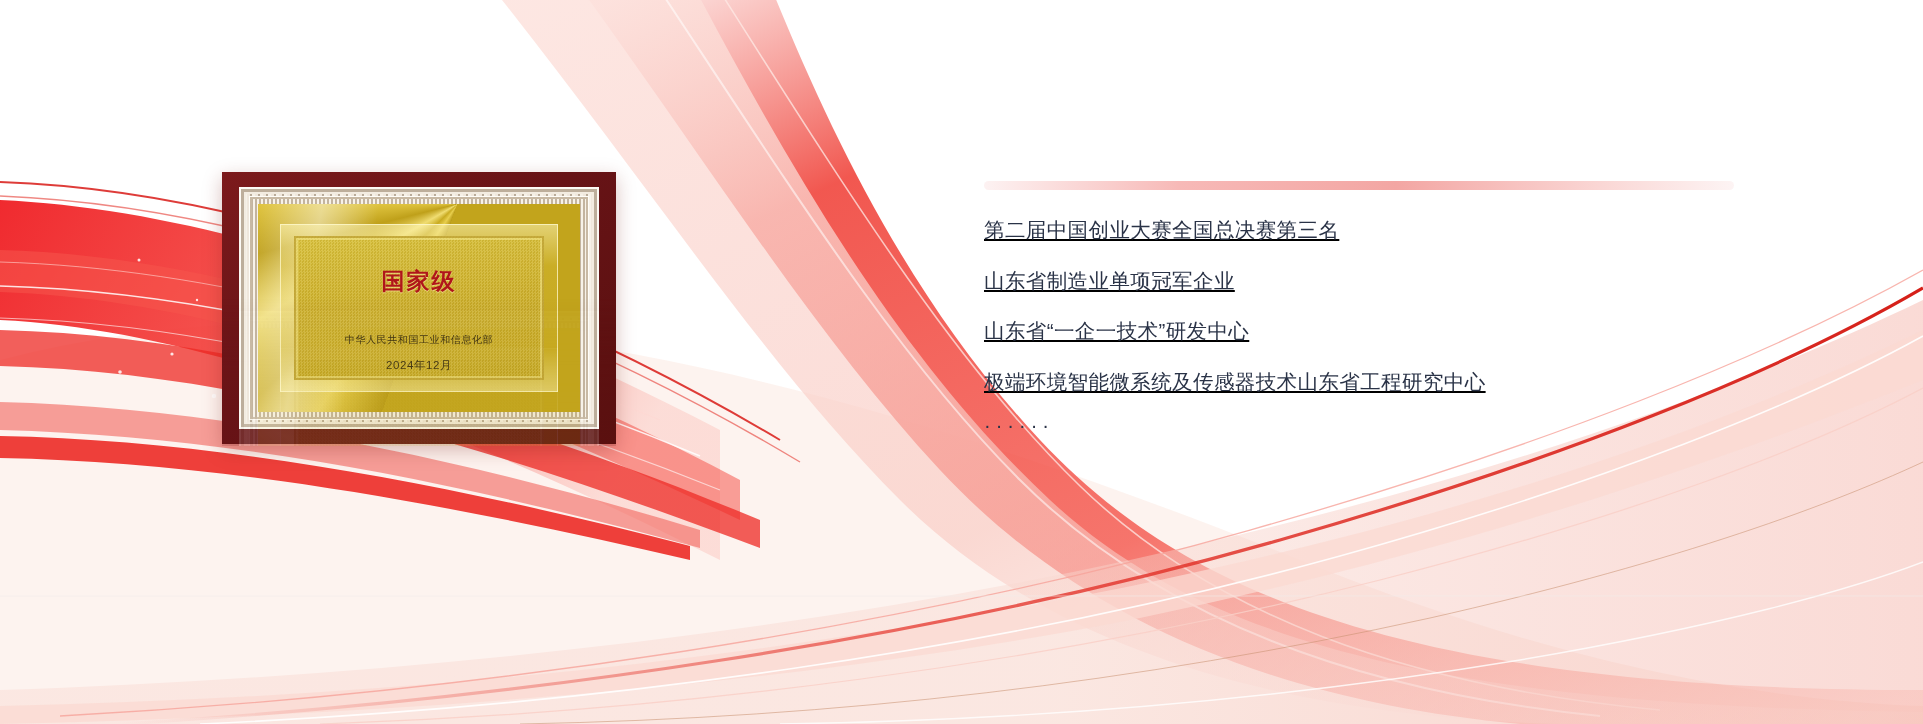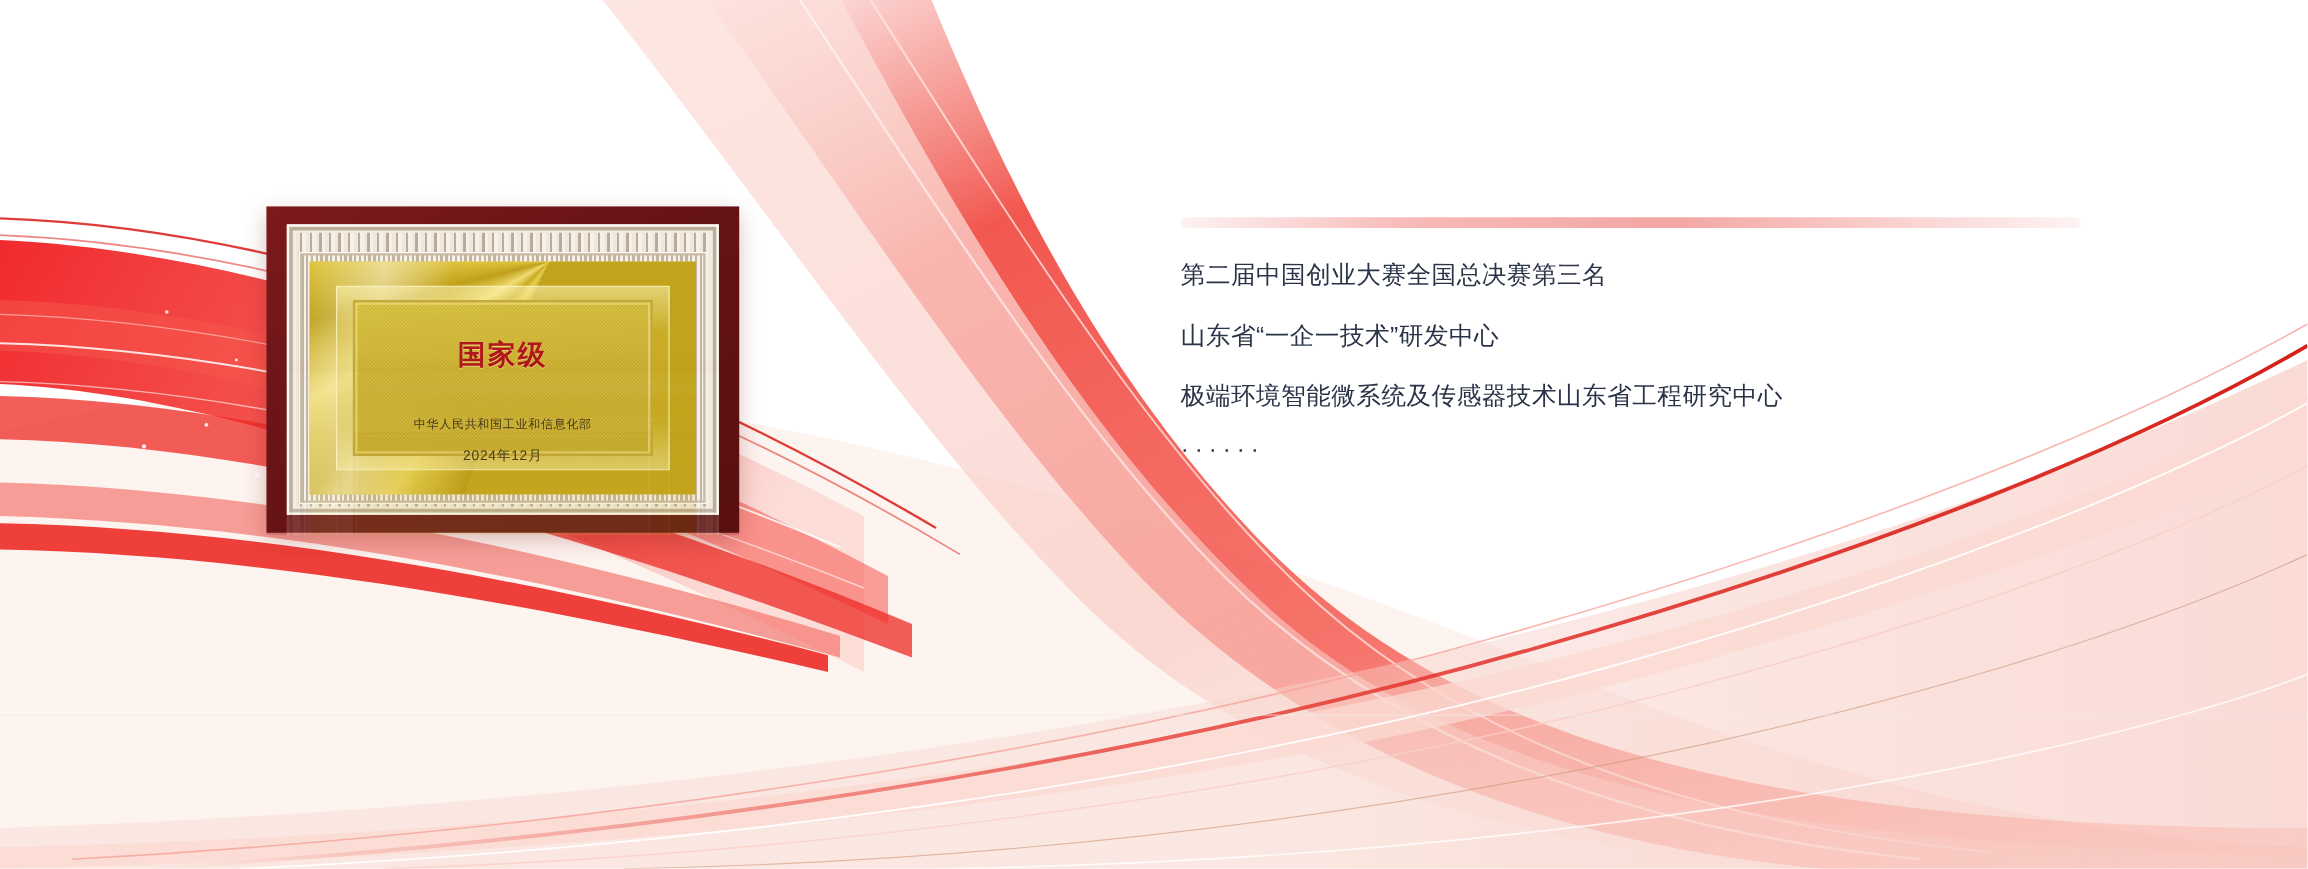--- a/index.html
+++ b/index.html
@@ -31,21 +31,20 @@
       repeating-linear-gradient(90deg,#efe7dc 0 3px,#b9ab99 3px 5px,#f6f1e8 5px 8px),
       linear-gradient(180deg,#e6ddd0,#cdbfac);
     box-shadow:inset 0 0 0 2px #fdfaf5, inset 0 0 0 5px #bdae9b, inset 0 0 0 7px #f3ece1;
   }
   .frame-silver2{
     position:absolute;left:10px;top:9px;right:10px;bottom:9px;
     background:
       repeating-linear-gradient(90deg,#f7f2e9 0 2px,#c3b49f 2px 4px),
       linear-gradient(180deg,#efe7da,#d7c9b5);
     box-shadow:inset 0 0 0 1px #fffdf8, inset 0 0 0 3px #c8b9a4;
-    margin-top:14px;
   }
   .gold-plate{
     position:absolute;left:9px;top:8px;right:9px;bottom:8px;
     background:
       linear-gradient(100deg, rgba(255,255,255,.0) 0%, rgba(255,255,255,.45) 18%, rgba(255,255,255,0) 34%),
       conic-gradient(from 200deg at 62% 0%, #b99a17 0deg, #e8cf4e 14deg, #c9ab21 26deg, #f0dd72 40deg, #bfa01a 56deg, #e4c944 72deg, #cdae24 92deg, #efe08a 110deg, #c2a41c 130deg),
       linear-gradient(180deg,#e9d55c 0%,#d8bf35 40%,#c9ad24 75%,#e7d661 100%);
   }
   .gold-inner{
     position:absolute;left:22px;top:20px;right:22px;bottom:20px;
@@ -97,21 +96,21 @@
     font-size:45px;font-weight:700;color:#e23b35;letter-spacing:-1px;line-height:1;
   }
   #headline-text{
     font-size:28px;font-weight:700;color:#1b1b1b;line-height:1;margin-left:2px;letter-spacing:.5px;
   }
   #headline-sup{font-size:16px;vertical-align:super;font-weight:700;color:#1b1b1b;}
   #headline-divider{
     margin-top:13px;width:750px;height:9px;border-radius:5px;
     background:linear-gradient(90deg,#fdf2f2 0%,#f7b9b7 26%,#f3a6a3 55%,#fad6d4 82%,#fdf4f4 100%);
   }
-  #award-list{margin-top:30px;list-style:none;padding:0;}
+  #award-list{margin-top:30px;list-style:none;padding:0;text-decoration:underline;}
   #award-list li{
     font-size:20.5px;color:#2a3347;line-height:1;margin-bottom:30px;letter-spacing:.4px;white-space:nowrap;
   }
   #ellipsis{font-size:20px;color:#2a3347;letter-spacing:5px;margin-top:-8px;}
 </style>
 </head>
 <body>
 
 <div id="banner">
 
@@ -234,20 +233,21 @@
     </div>
   </div>
 
   <div id="content">
 
 
     <div id="headline-divider"></div>
 
     <ul id="award-list">
       <li>第二届中国创业大赛全国总决赛第三名</li>
+      <li>山东省制造业单项冠军企业</li>
       <li>山东省“一企一技术”研发中心</li>
       <li>极端环境智能微系统及传感器技术山东省工程研究中心</li>
     </ul>
 
     <div id="ellipsis">······</div>
   </div>
 
 </div>
 
 </body></html>

